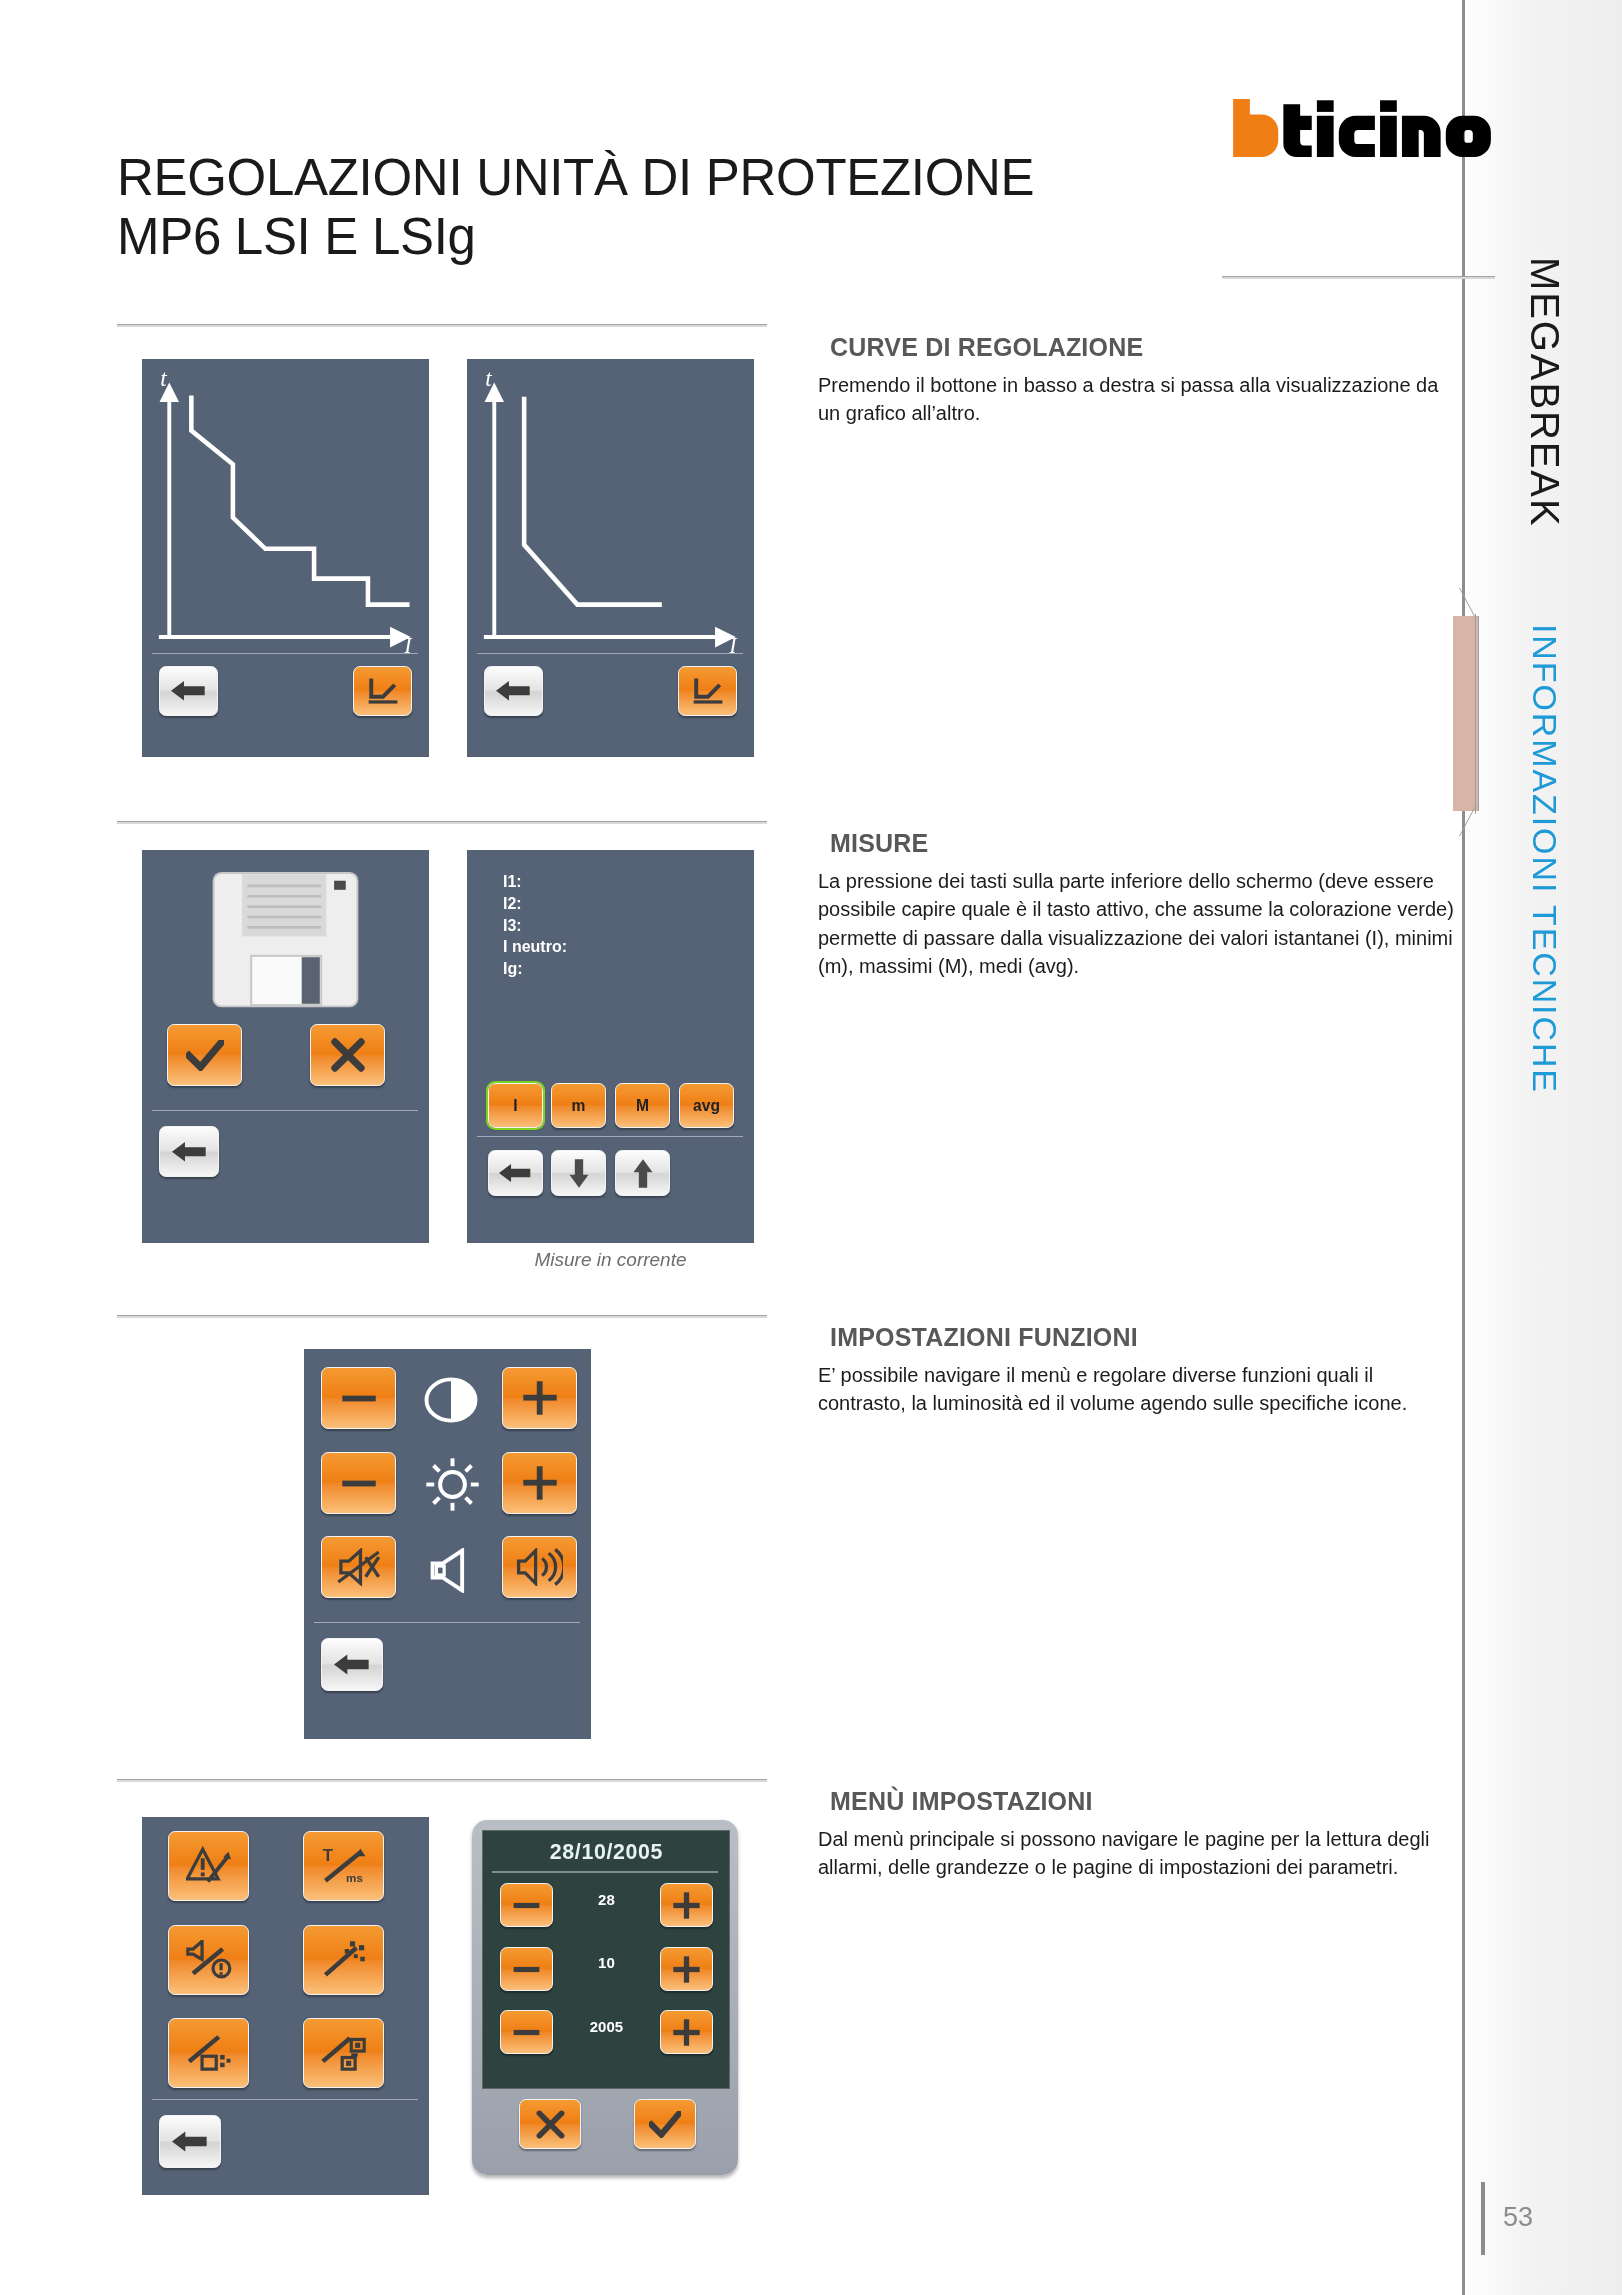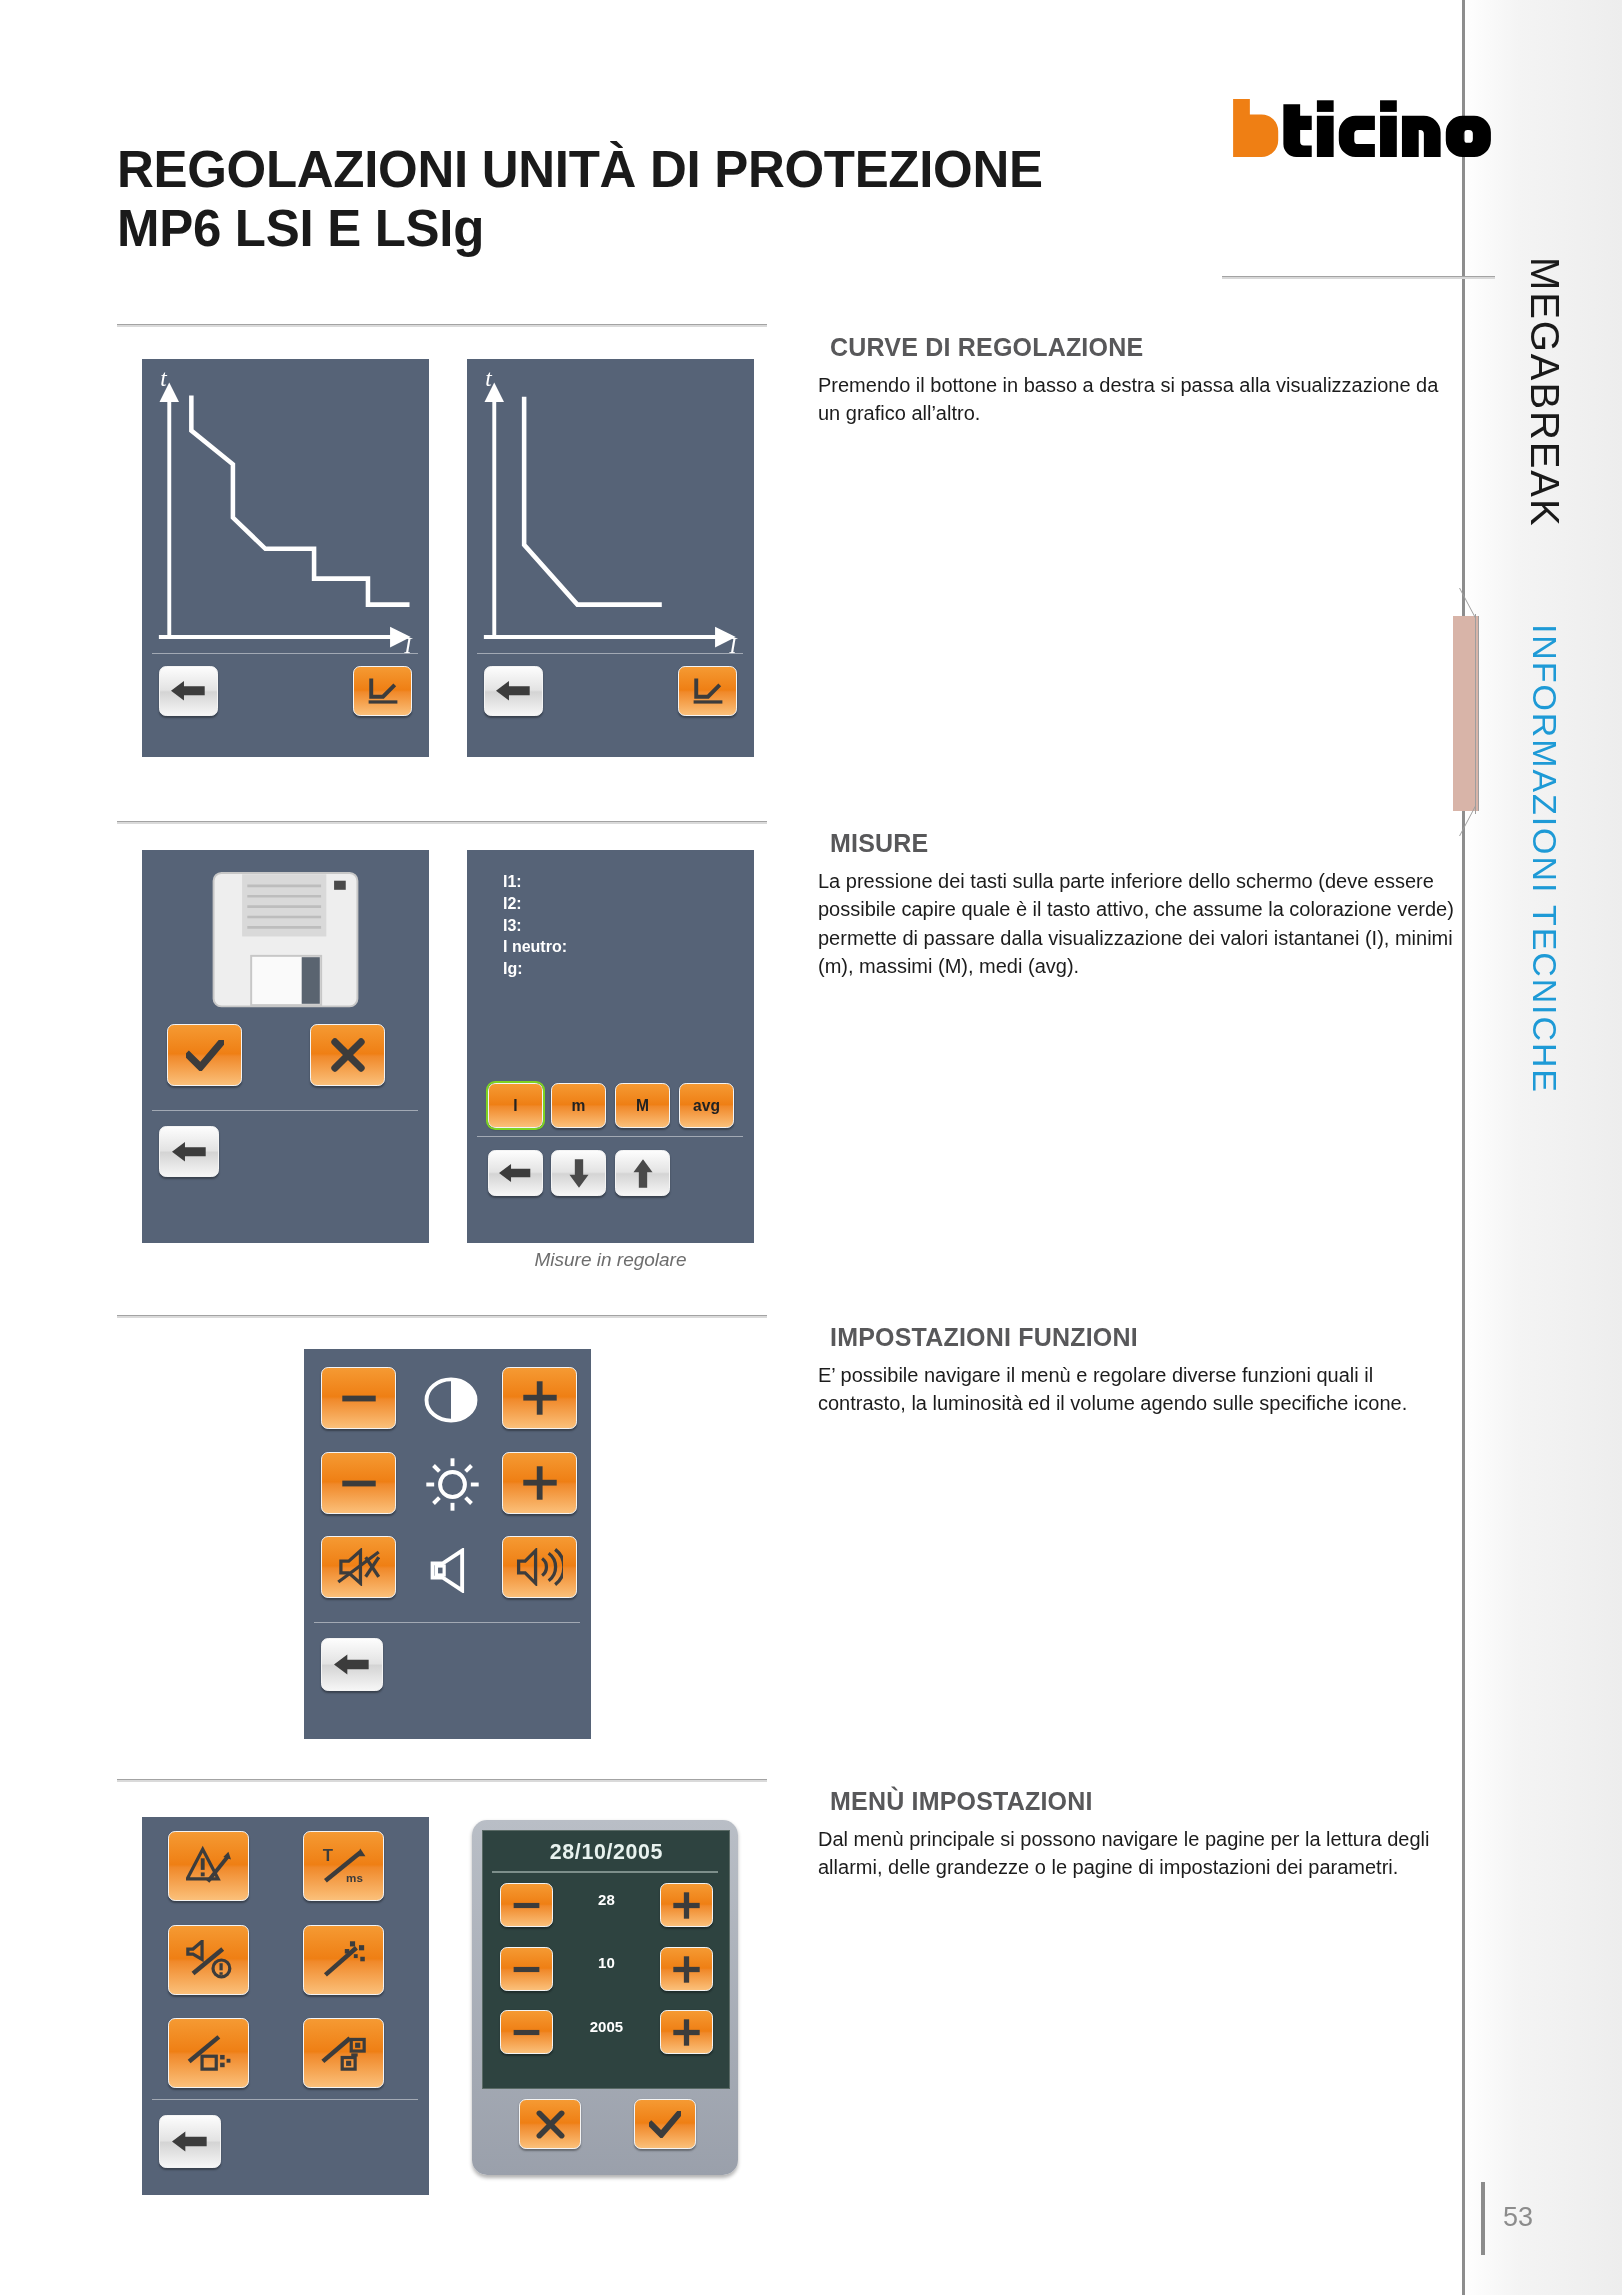--- a/index.html
+++ b/index.html
@@ -69,23 +69,23 @@
 
   
   .logo{
     position:absolute;top:99px;left:1232px;
     display:flex;align-items:flex-end;
     font-size:0;
   }
   .logo svg{display:block;}
 
   .title{
-    position:absolute;top:140px;left:117px;
+    position:absolute;top:148px;left:117px;
     font-size:51px;line-height:1.16;
-    color:#1a1a1a;font-weight:700;
+    color:#1a1a1a;font-weight:400;
     letter-spacing:-0.3px;
   }
   .title .l2{display:block;}
 
   .hdr-rule{
     position:absolute;top:276px;left:1222px;width:273px;height:2.6px;
     background:linear-gradient(to bottom,#a3a3a3 0 1.3px,#d8d8d8 1.3px 2.6px);
   }
 
   
@@ -366,21 +366,21 @@
       <polygon fill="#4a4a4a" points="18,50 2,28 11,28 11,2 25,2 25,28 34,28"></polygon>
     </svg>
   </div>
   <div class="btn gray" style="left:148px;top:300px;width:53px;height:44px;">
     <svg width="22" height="31" viewBox="0 0 36 52">
       <polygon fill="#4a4a4a" points="18,2 34,24 25,24 25,50 11,50 11,24 2,24"></polygon>
     </svg>
   </div>
 </div>
 
-<div class="caption" style="left:467px;top:1249px;width:287px;text-align:center;">Misure in regolare</div>
+<div class="caption" style="left:467px;top:1249px;width:287px;text-align:center;">Misure in corrente</div>
 
 <div class="navpanel" style="left:304px;top:1349px;width:287px;height:390px;">
 
   <div class="btn orange" style="left:17px;top:18px;width:73px;height:60px;">
     <svg width="36" height="10.4" viewBox="0 0 56 16">
       <rect x="2" y="4" width="52" height="9" fill="#3c3c3c"></rect>
     </svg>
   </div>
   <div style="position:absolute;left:118px;top:27px;">
     <svg width="58" height="48" viewBox="0 0 90 74">

